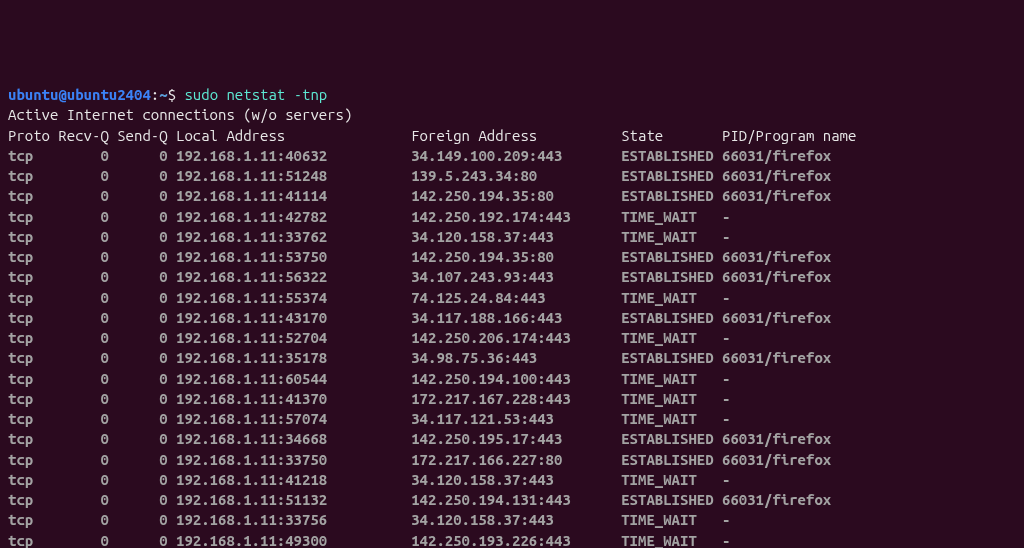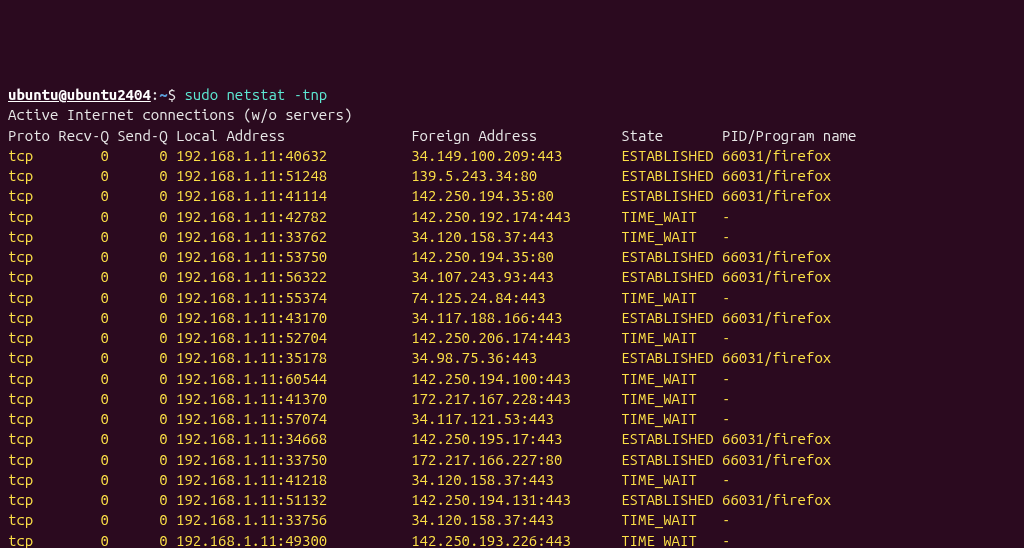--- a/index.html
+++ b/index.html
@@ -8,27 +8,27 @@
       color: #e8e8e8;
       font-family: 'Ubuntu Mono','DejaVu Sans Mono','Liberation Mono',monospace;
       font-size: 15px;
       line-height: 1.35;
       padding: 4px 8px;
       width: 1024px;
       height: 548px;
       overflow: hidden;
       white-space: pre;
     }
-    .prompt-user { color: #ffffff; font-weight: bold; text-decoration: underline; }
+    .prompt-user { color: #3b82f6; font-weight: bold; }
     .prompt-colon { color: #e8e8e8; }
     .prompt-path { color: #5a9dd6; font-weight: bold; }
     .prompt-dollar { color: #e8e8e8; }
     .cmd { color: #5eead4; }
     .header-line { color: #e8e8e8; }
-    .row { color: #fde047; }
+    .row { color: #a3a3a3; font-weight: bold; }
     .fragment { color:#e8e8e8; opacity:0.9;}
   </style>
 </head>
 <body>
 
 
 
 <div id="terminal"><div class="fragment"></div><div><span class="prompt-user">ubuntu@ubuntu2404</span><span class="prompt-colon">:</span><span class="prompt-path">~</span><span class="prompt-dollar">$ </span><span class="cmd">sudo netstat -tnp</span></div><div class="header-line">Active Internet connections (w/o servers)</div><div class="header-line">Proto Recv-Q Send-Q Local Address               Foreign Address          State       PID/Program name</div><div class="row">tcp        0      0 192.168.1.11:40632          34.149.100.209:443       ESTABLISHED 66031/firefox</div><div class="row">tcp        0      0 192.168.1.11:51248          139.5.243.34:80          ESTABLISHED 66031/firefox</div><div class="row">tcp        0      0 192.168.1.11:41114          142.250.194.35:80        ESTABLISHED 66031/firefox</div><div class="row">tcp        0      0 192.168.1.11:42782          142.250.192.174:443      TIME_WAIT   -</div><div class="row">tcp        0      0 192.168.1.11:33762          34.120.158.37:443        TIME_WAIT   -</div><div class="row">tcp        0      0 192.168.1.11:53750          142.250.194.35:80        ESTABLISHED 66031/firefox</div><div class="row">tcp        0      0 192.168.1.11:56322          34.107.243.93:443        ESTABLISHED 66031/firefox</div><div class="row">tcp        0      0 192.168.1.11:55374          74.125.24.84:443         TIME_WAIT   -</div><div class="row">tcp        0      0 192.168.1.11:43170          34.117.188.166:443       ESTABLISHED 66031/firefox</div><div class="row">tcp        0      0 192.168.1.11:52704          142.250.206.174:443      TIME_WAIT   -</div><div class="row">tcp        0      0 192.168.1.11:35178          34.98.75.36:443          ESTABLISHED 66031/firefox</div><div class="row">tcp        0      0 192.168.1.11:60544          142.250.194.100:443      TIME_WAIT   -</div><div class="row">tcp        0      0 192.168.1.11:41370          172.217.167.228:443      TIME_WAIT   -</div><div class="row">tcp        0      0 192.168.1.11:57074          34.117.121.53:443        TIME_WAIT   -</div><div class="row">tcp        0      0 192.168.1.11:34668          142.250.195.17:443       ESTABLISHED 66031/firefox</div><div class="row">tcp        0      0 192.168.1.11:33750          172.217.166.227:80       ESTABLISHED 66031/firefox</div><div class="row">tcp        0      0 192.168.1.11:41218          34.120.158.37:443        TIME_WAIT   -</div><div class="row">tcp        0      0 192.168.1.11:51132          142.250.194.131:443      ESTABLISHED 66031/firefox</div><div class="row">tcp        0      0 192.168.1.11:33756          34.120.158.37:443        TIME_WAIT   -</div><div class="row">tcp        0      0 192.168.1.11:49300          142.250.193.226:443      TIME_WAIT   -</div></div>
 
 

